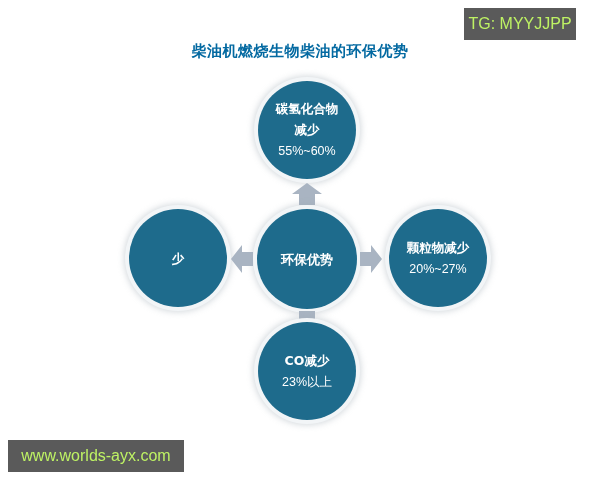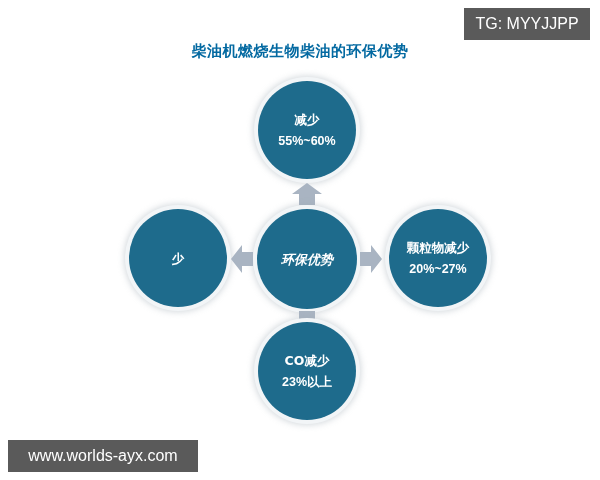--- a/index.html
+++ b/index.html
@@ -21,24 +21,24 @@
       width: 600px;
       text-align: center;
       font-size: 15px;
       font-weight: bold;
       color: #0369a1;
       letter-spacing: 0.5px;
     }
     .watermark {
       position: absolute;
       background: #5a5a5a;
-      color: #ffffff;
+      color: #bef264;
       font-family: "Liberation Sans", sans-serif;
       font-size: 16px;
-      padding: 0 11px;
+      padding: 0 4px;
       line-height: 32px;
       height: 32px;
       white-space: nowrap;
     }
     .wm-top {
       left: 464px;
       top: 8px;
       width: 104px;
       text-align: center;
     }
@@ -61,43 +61,44 @@
       text-align: center;
     }
     .circle .line {
       font-size: 12.5px;
       line-height: 21px;
       font-weight: bold;
       white-space: nowrap;
     }
     .circle .pct {
       font-family: "Liberation Sans", sans-serif;
-      font-weight: bold;
+      font-weight: normal;
       font-size: 12.5px;
       line-height: 22px;
     }
     .c-top { left: 258px; top: 81px; width: 98px; height: 98px; }
-    .c-center { left: 257px; top: 209px; width: 100px; height: 100px; font-style: italic; }
+    .c-center { left: 257px; top: 209px; width: 100px; height: 100px; }
     .c-left { left: 129px; top: 209px; width: 98px; height: 98px; }
     .c-right { left: 389px; top: 209px; width: 98px; height: 98px; }
     .c-bottom { left: 258px; top: 322px; width: 98px; height: 98px; }
     .c-center .line { font-size: 13px; }
     .arrow {
       position: absolute;
     }
     .arrow svg { display: block; }
   </style>
 </head>
 <body>
 
 <div class="watermark wm-top">TG: MYYJJPP</div>
 
 <div class="title">柴油机燃烧生物柴油的环保优势</div>
 
 <div class="circle c-top">
+  <div class="line">碳氢化合物</div>
   <div class="line">减少</div>
   <div class="pct">55%~60%</div>
 </div>
 
 <div class="arrow" style="left:292px; top:183px;">
   <svg width="30" height="22" viewBox="0 0 30 22">
     <polygon points="15,0 30,11 23,11 23,22 7,22 7,11 0,11" fill="#a9b4c2"></polygon>
   </svg>
 </div>
 

